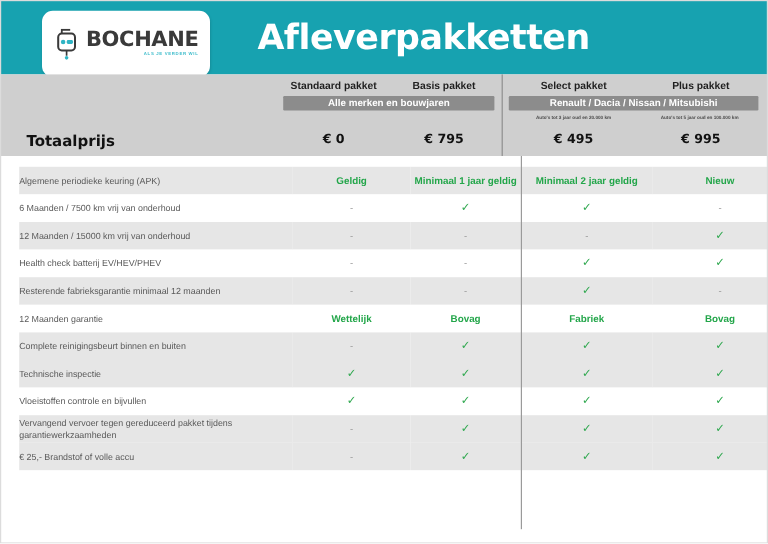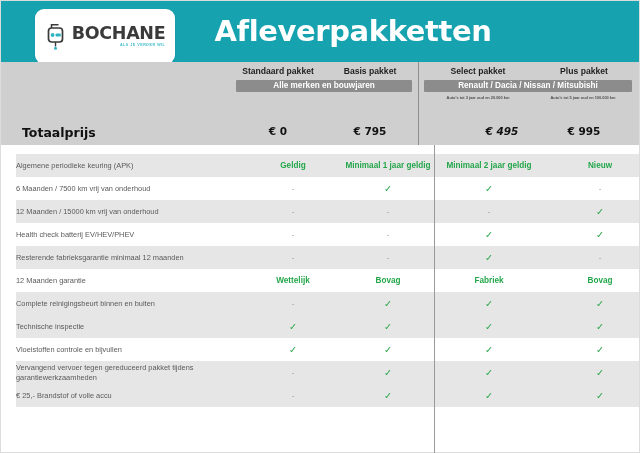--- a/index.html
+++ b/index.html
@@ -76,21 +76,21 @@
     font-size: 29px;
     font-weight: bold;
     color: #ffffff;
     letter-spacing: -0.4px;
     font-family: "DejaVu Sans", sans-serif;
   }
 
   
   .headblock {
     position: relative;
-    height: 83px;
+    height: 68px;
     background: #cfcfcf;
     padding-left: 25px;
   }
   .col-divider {
     position: absolute;
     left: 418px;
     top: 0;
     bottom: 0;
     width: 1px;
     background: #8e8e8e;
@@ -264,21 +264,21 @@
   <div class="brandbar" style="left:236px;width:176px;">Alle merken en bouwjaren</div>
   <div class="brandbar" style="left:424px;width:208px;">Renault / Dacia / Nissan / Mitsubishi</div>
 
   <div class="finenote" style="left:426px;width:104px;">Auto's tot 3 jaar oud en 20.000 km</div>
   <div class="finenote" style="left:530px;width:106px;">Auto's tot 5 jaar oud en 100.000 km</div>
 
   <div class="totalrow">
     <div class="total-label">Totaalprijs</div>
     <div class="price" style="left:228px;width:100px;">€ 0</div>
     <div class="price" style="left:326px;width:88px;">€ 795</div>
-    <div class="price" style="left:452px;width:100px;font-style:italic;">€ 495</div>
+    <div class="price" style="left:428px;width:100px;">€ 495</div>
     <div class="price" style="left:534px;width:100px;text-align:center;">€ 995</div>
   </div>
 </div>
 
 <div class="table-wrap">
   <div class="spacer-row"></div>
   <div class="cell-line"></div>
   <table class="matrix">
     <colgroup>
       <col style="width:228px">

